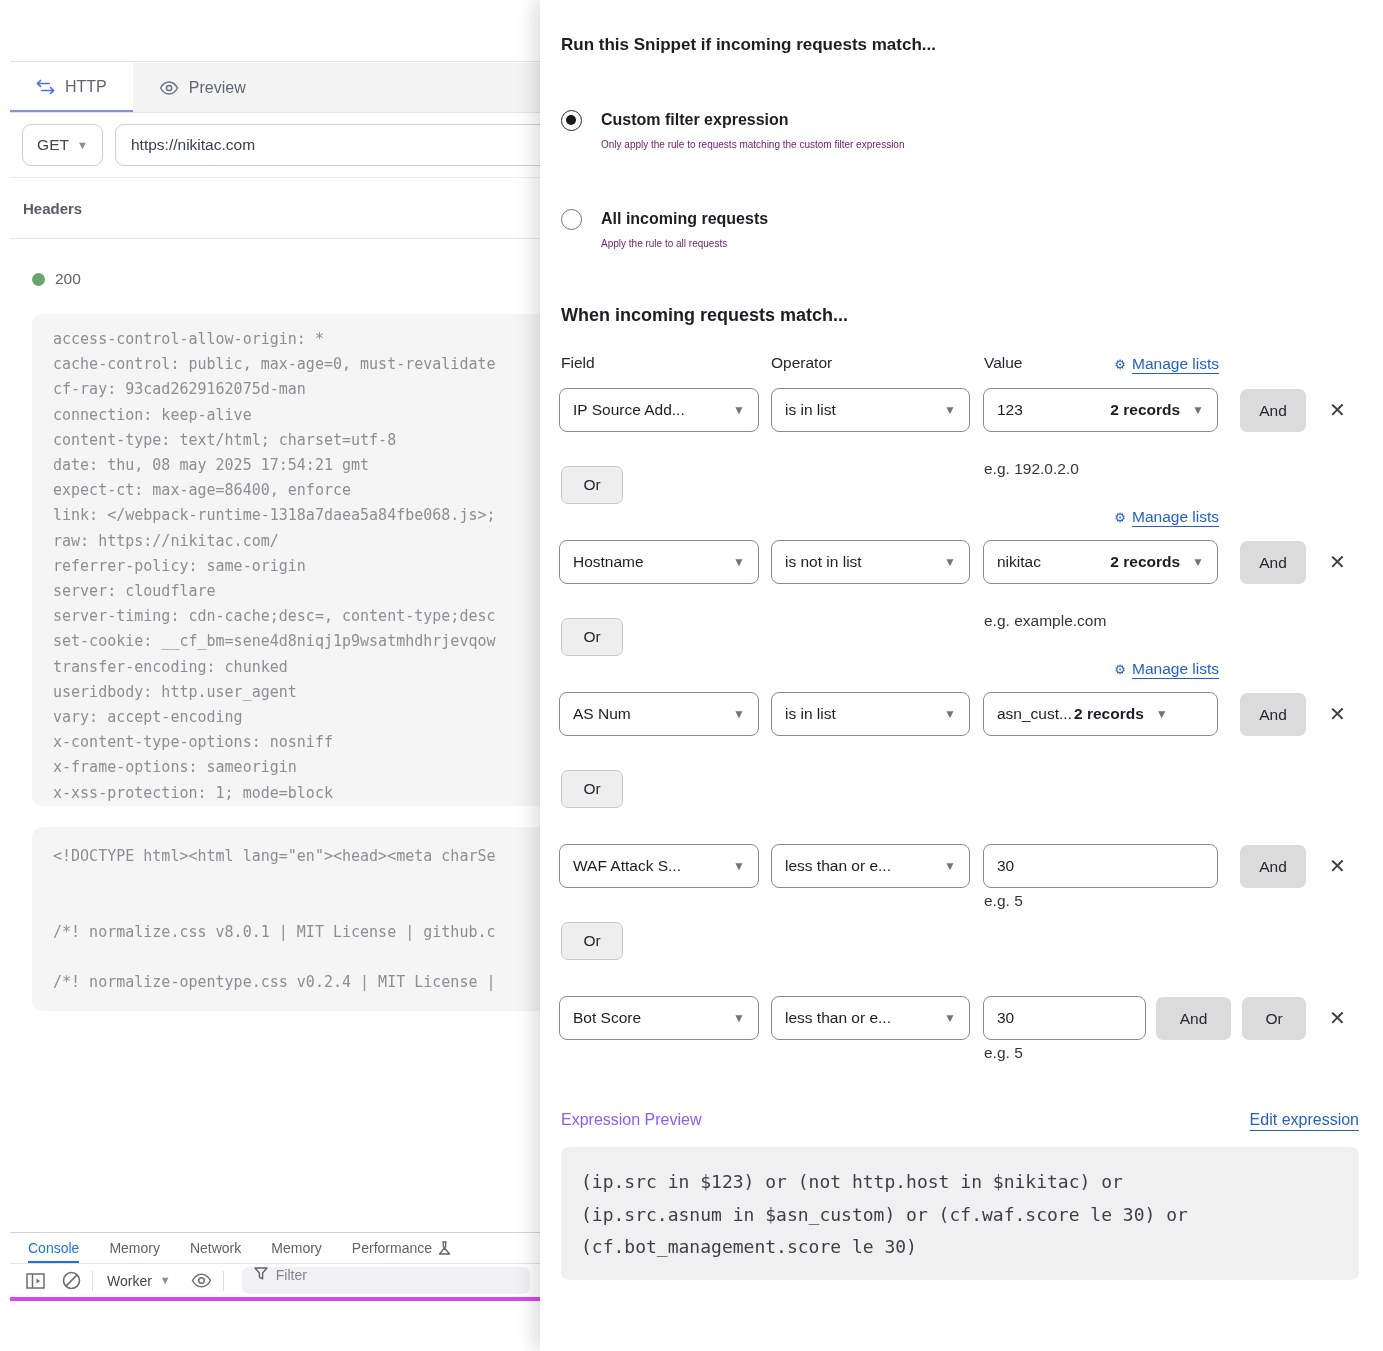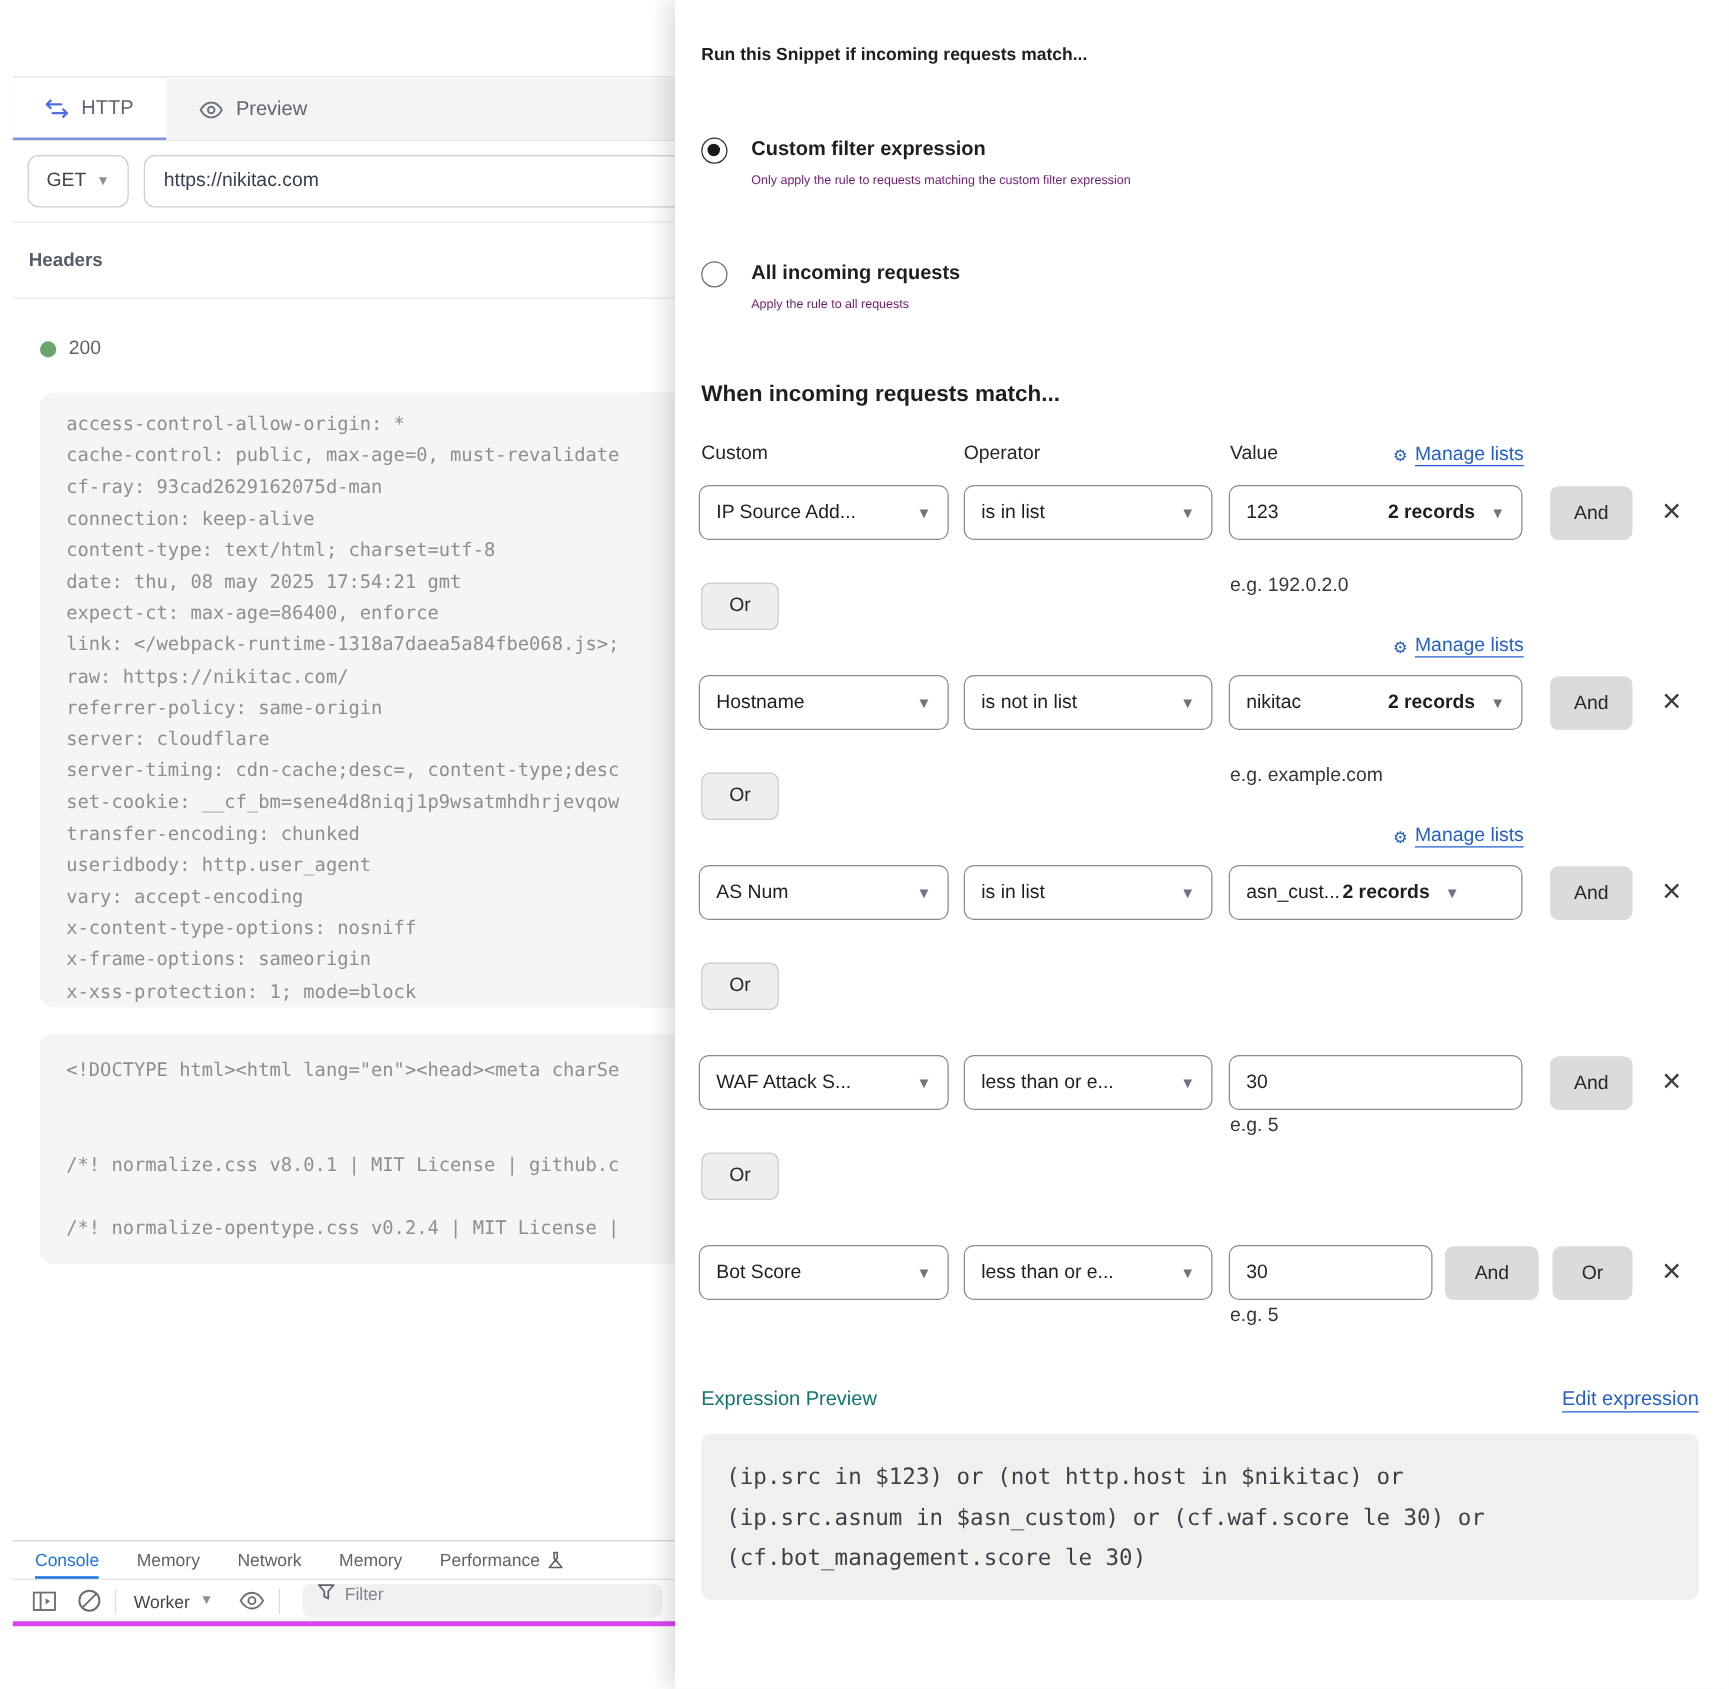--- a/index.html
+++ b/index.html
@@ -31,21 +31,21 @@
   .dt-toolbar { height:37px; display:flex; align-items:center; border-bottom:4px solid #d946ef; padding-left:14px; }
   .dt-icon { display:flex; align-items:center; justify-content:center; width:22px; height:22px; color:#6e6e6e; cursor:pointer; }
   .dt-sep { width:1px; height:20px; background:#ddd; margin:0 10px; }
   .worker-btn { display:flex; align-items:center; gap:8px; font-size:14px; color:#454545; margin:0 4px; cursor:pointer; }
   .filter-pill { display:flex; align-items:flex-start; gap:8px; background:#f1f1f4; border-radius:7px; height:27px; padding:0 12px; margin-left:8px; width:288px; }
   .filter-input { border:none; background:transparent; outline:none; font-size:14px; color:#454545; font-family:"Liberation Sans", sans-serif; width:200px; }
   .filter-input::placeholder { color:#80868b; }
 
   
   .drawer { position:absolute; left:540px; top:0; width:843px; height:1351px; background:#fff; box-shadow:-6px 0 18px rgba(0,0,0,0.14); }
-  .dr-title { position:absolute; left:21px; top:35px; font-size:14px; font-weight:bold; color:#1c1e21; }
+  .dr-title { position:absolute; left:21px; top:35px; font-size:17px; font-weight:bold; color:#1c1e21; }
   .radio-row { position:absolute; left:21px; display:flex; }
   .radio-circle { width:21px; height:21px; border-radius:50%; border:1.5px solid #6b6f76; background:#fff; position:relative; flex:none; cursor:pointer; }
   .radio-circle.checked { border-color:#2b2e33; }
   .radio-circle.checked::after { content:""; position:absolute; left:4px; top:4px; width:10px; height:10px; border-radius:50%; background:#17191c; }
   .radio-texts { margin-left:19px; }
   .radio-label { font-size:16px; font-weight:bold; color:#1c1e21; line-height:20px; }
   .radio-desc { font-size:10px; color:#701a75; margin-top:9px; }
   .dr-subtitle { position:absolute; left:21px; top:305px; font-size:18px; font-weight:bold; color:#1c1e21; }
   .col-label { position:absolute; top:354px; font-size:15.5px; color:#25272b; }
   .manage-link { position:absolute; right:164px; display:flex; align-items:center; gap:6px; color:#2460c9; font-size:15.5px; cursor:pointer; }
@@ -54,21 +54,21 @@
   .sel { position:absolute; height:44px; border:1px solid #8a8a90; border-radius:8px; background:#fff; display:flex; align-items:center; padding:0 13px; font-size:15.5px; color:#1c1e21; cursor:pointer; }
   .sel .sel-caret { margin-left:auto; font-size:12px; color:#6f7480; }
   .sel .count { margin-left:auto; margin-right:12px;font-weight:bold; }
   .sel .count + .sel-caret { margin-left:0; }
   .val-input { position:absolute; height:44px; border:1px solid #8a8a90; border-radius:8px; background:#fff; padding:0 13px; font-size:15.5px; color:#1c1e21; font-family:"Liberation Sans", sans-serif; }
   .and-btn { position:absolute; height:43px; background:#dbdbdb; border:none; border-radius:7px; font-size:15.5px; color:#25272b; font-family:"Liberation Sans", sans-serif; cursor:pointer; }
   .or-sm-btn { position:absolute; height:43px; background:#dbdbdb; border:none; border-radius:7px; font-size:15.5px; color:#25272b; font-family:"Liberation Sans", sans-serif; cursor:pointer; }
   .or-btn { position:absolute; left:21px; width:62px; height:38px; background:#eeeeee; border:1px solid #c9c9c9; border-radius:7px; font-size:15.5px; color:#25272b; font-family:"Liberation Sans", sans-serif; cursor:pointer; }
   .x-btn { position:absolute; font-size:20px; color:#3a3d42; cursor:pointer; line-height:1; font-weight:400; }
   .hint { position:absolute; left:444px; font-size:15.5px; color:#33363b; }
-  .expr-label { position:absolute; left:21px; top:1111px; font-size:16px; color:#0f766e; }
+  .expr-label { position:absolute; left:21px; top:1111px; font-size:16px; color:#8b5cf6; }
   .expr-edit { position:absolute; right:24px; top:1111px; font-size:16px; color:#2460c9; text-decoration:underline; text-underline-offset:5px; cursor:pointer; }
   .expr-box { position:absolute; left:21px; top:1147px; width:798px; height:133px; background:#f0f0f0; border-radius:8px; padding:19px 0 0 20px; font-family:"DejaVu Sans Mono", monospace; font-size:18px; line-height:32.5px; color:#3c3f45; white-space:pre; overflow:hidden; }
 
   svg { display:block; }
 </style>
 </head>
 <body>
 
 <div class="left-panel">
   <div class="lp-top"></div>
@@ -214,21 +214,21 @@
   <div class="radio-row" style="top:209px;">
     <span class="radio-circle"></span>
     <span class="radio-texts">
       <div class="radio-label">All incoming requests</div>
       <div class="radio-desc">Apply the rule to all requests</div>
     </span>
   </div>
 
   <div class="dr-subtitle">When incoming requests match...</div>
 
-  <div class="col-label" style="left:21px;">Custom</div>
+  <div class="col-label" style="left:21px;">Field</div>
   <div class="col-label" style="left:231px;">Operator</div>
   <div class="col-label" style="left:444px;">Value</div>
 
   <div class="manage-link" style="top:355px;">
     <span class="gear">⚙</span>
     <span class="link-text">Manage lists</span>
   </div>
 
   <div class="sel" style="left:19px; top:388px; width:200px;">
     <span>IP Source Add...</span>

